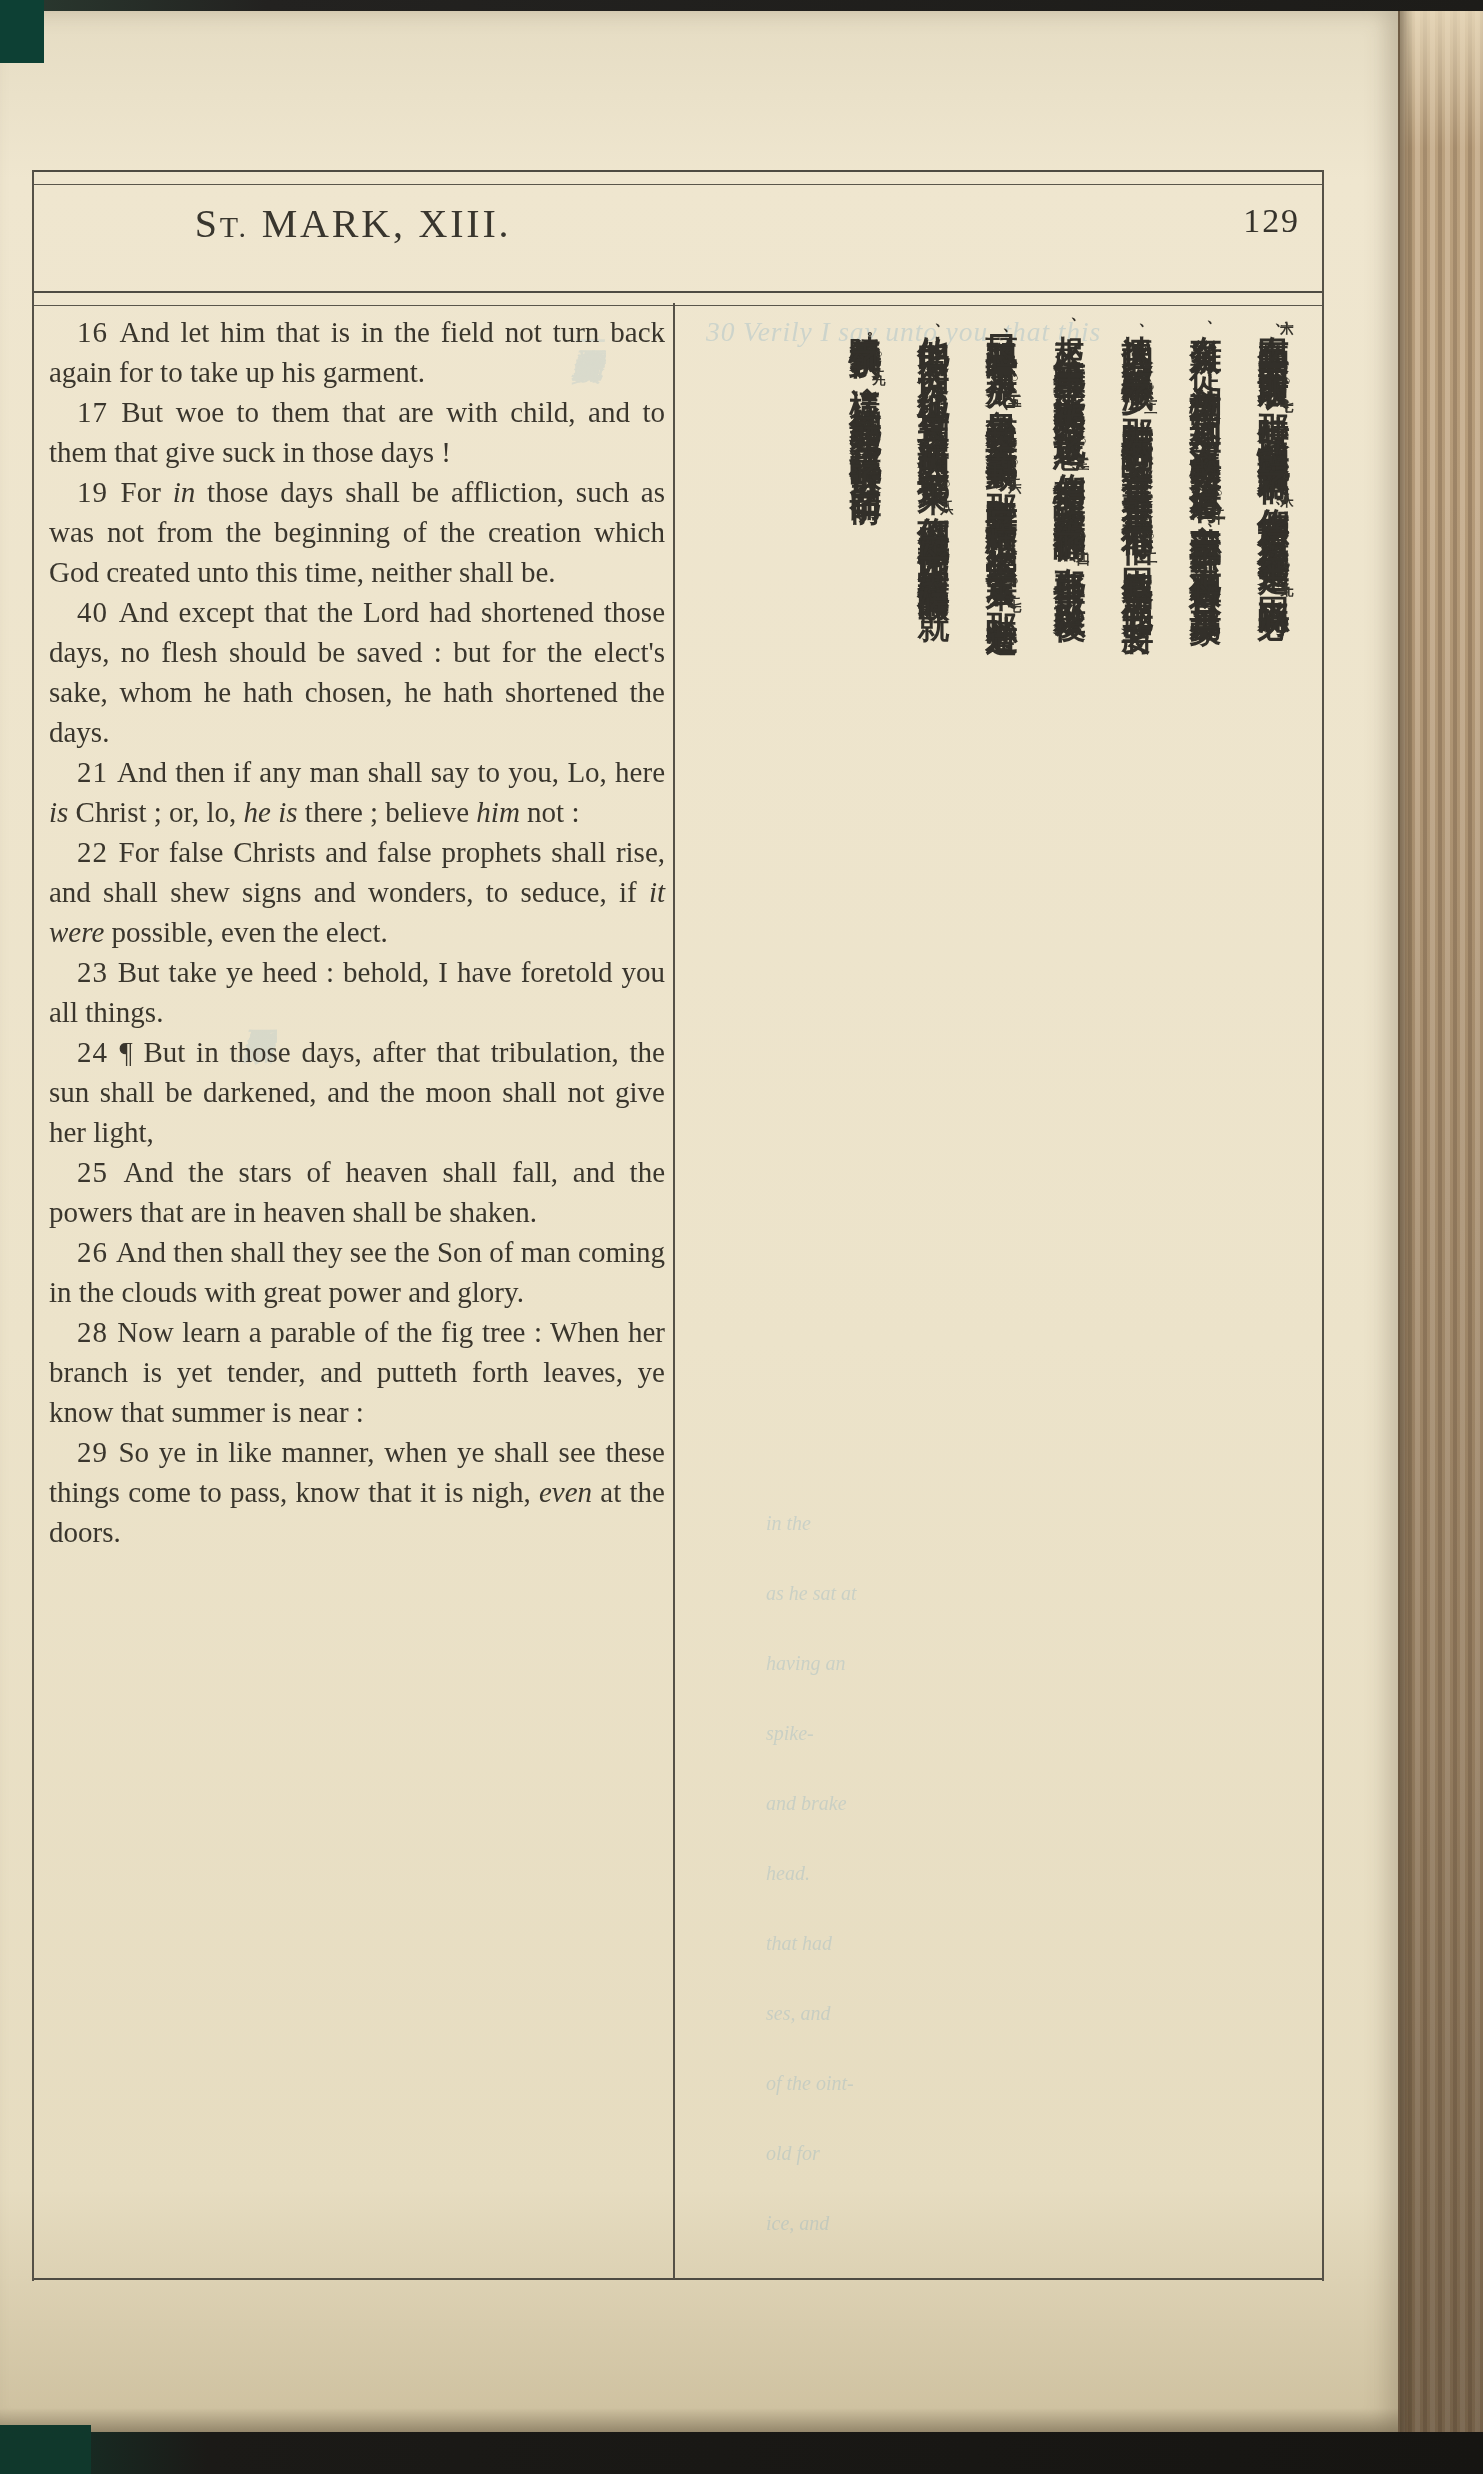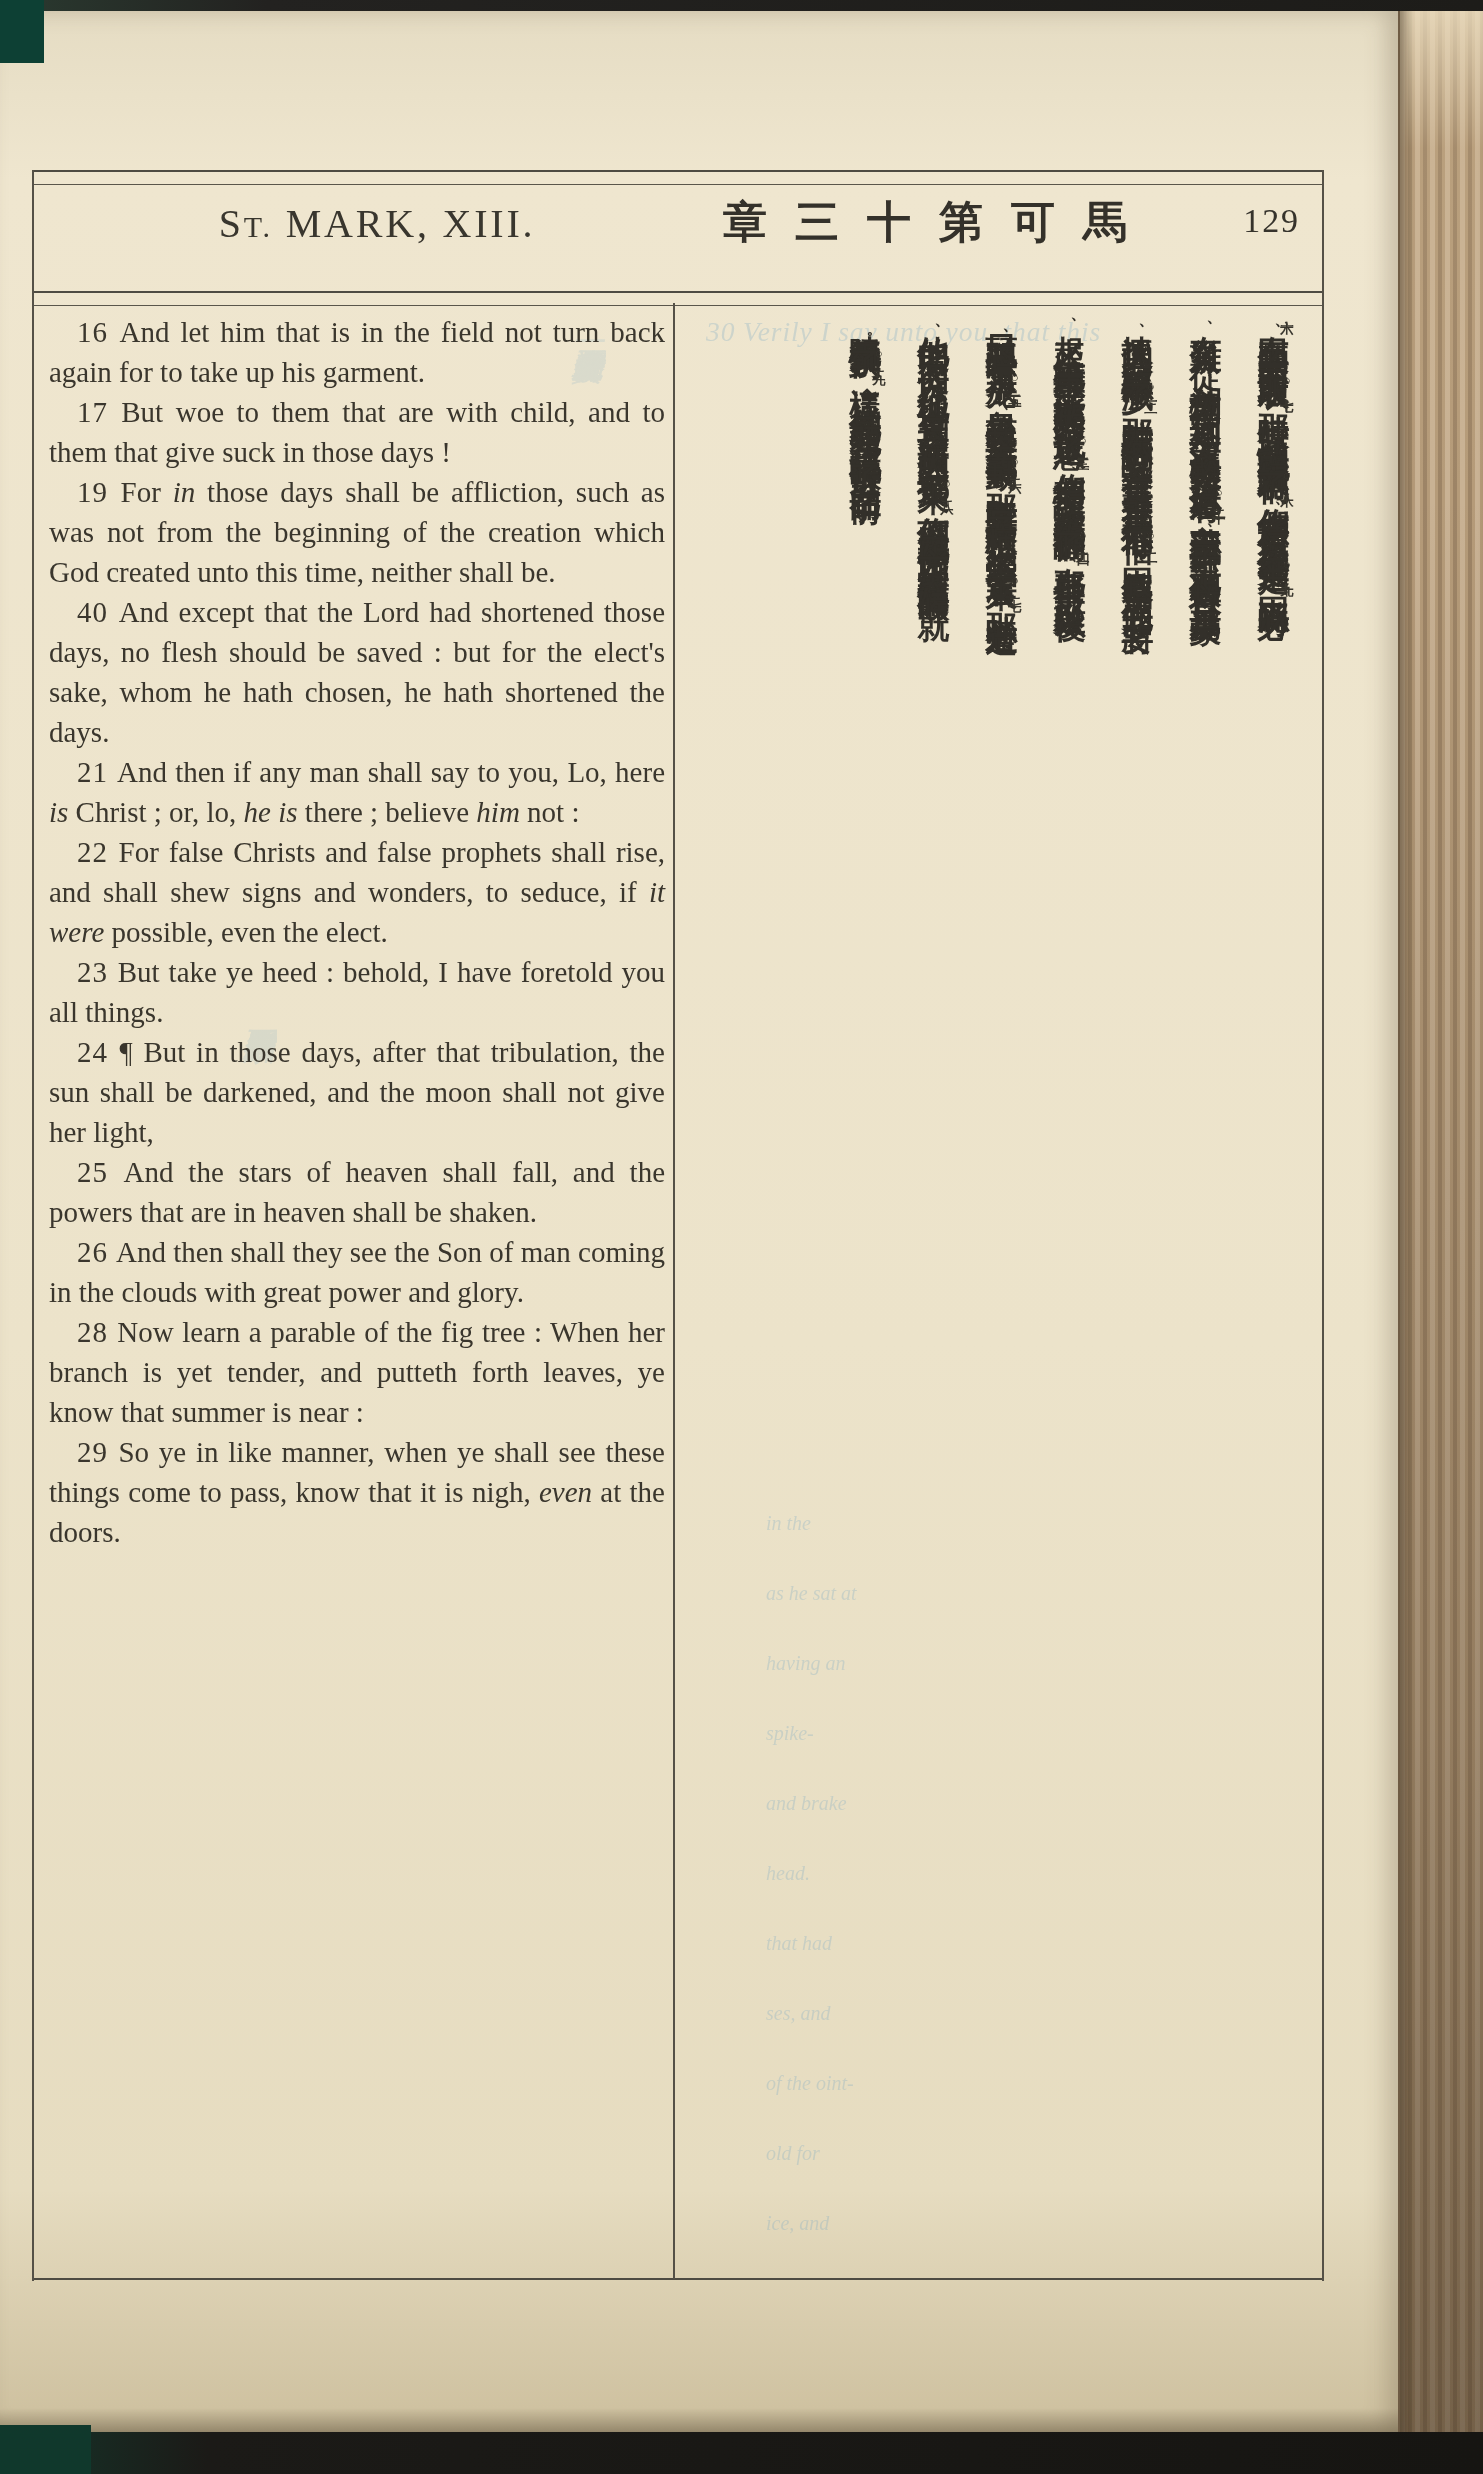--- a/index.html
+++ b/index.html
@@ -29,21 +29,21 @@
          border-top:2.8px solid #4e4b42;border-bottom:1.9px solid #5a564b;}
   #rule-top{top:159px;}
   #rule-header{top:280px;}
   #rule-bottom{position:absolute;left:32px;top:2267px;width:1292px;height:0;border-top:2.8px solid #4e4b42;}
   .vline{position:absolute;width:0;border-left:2.4px solid #555147;}
   #vline-left{left:32px;top:159px;height:2111px;}
   #vline-right{left:1322px;top:159px;height:2111px;}
   #vline-center{left:673px;top:292px;height:1976px;}
   
   #hdr-en{position:absolute;left:34px;top:189px;width:638px;text-align:center;
-          color:#39362e;font-size:40px;letter-spacing:2.8px;white-space:nowrap;margin-left:24px;}
+          color:#39362e;font-size:40px;letter-spacing:2.8px;white-space:nowrap;}
   #hdr-en .hl-small{font-size:30px;}
   #hdr-zh{position:absolute;left:674px;top:182px;width:530px;text-align:center;
           color:#34312a;font-size:44px;letter-spacing:28px;font-weight:bold;
           font-family:"Liberation Serif", serif;white-space:nowrap;}
   #page-num{position:absolute;right:100px;top:191px;color:#36332c;font-size:34px;letter-spacing:1.9px;}
   
   #english{position:absolute;left:49px;top:301px;width:616px;color:#3a362d;
            font-size:29px;line-height:40px;text-align:justify;}
   #english p.verse{margin:0;text-indent:28px;}
   #english .vnum{letter-spacing:0.9px;}
@@ -87,21 +87,20 @@
     <div class="ghost ghost-cjk" id="ghost-cjk2">耶穌在伯大尼長大痳瘋的西門家裏</div>
 
     <div class="drule" id="rule-top"></div>
     <div class="drule" id="rule-header"></div>
     <div id="rule-bottom"></div>
     <div class="vline" id="vline-left"></div>
     <div class="vline" id="vline-right"></div>
     <div class="vline" id="vline-center"></div>
 
     <div id="hdr-en"><span class="hl-big">S</span><span class="hl-small">T.</span><span class="hl-big"> MARK, XIII.</span></div>
-    <div id="hdr-zh">章三十第可馬</div>
     <div id="page-num">129</div>
 
     <div id="english">
         <p class="verse"><span class="vnum">16 </span><span>And let him that is in the field not turn back again for to take up his garment.</span></p>
         <p class="verse"><span class="vnum">17 </span><span>But woe to them that are with child, and to them that give suck in those days !</span></p>
         <p class="verse"><span class="vnum">19 </span><span>For </span><i>in</i><span> those days shall be affliction, such as was not from the beginning of the creation which God created unto this time, neither shall be.</span></p>
         <p class="verse"><span class="vnum">40 </span><span>And except that the Lord had shortened those days, no flesh should be saved : but for the elect's sake, whom he hath chosen, he hath shortened the days.</span></p>
         <p class="verse"><span class="vnum">21 </span><span>And then if any man shall say to you, Lo, here </span><i>is</i><span> Christ ; or, lo, </span><i>he is</i><span> there ; believe </span><i>him</i><span> not :</span></p>
         <p class="verse"><span class="vnum">22 </span><span>For false Christs and false prophets shall rise, and shall shew signs and wonders, to seduce, if </span><i>it were</i><span> possible, even the elect.</span></p>
         <p class="verse"><span class="vnum">23 </span><span>But take ye heed : behold, I have foretold you all things.</span></p>

